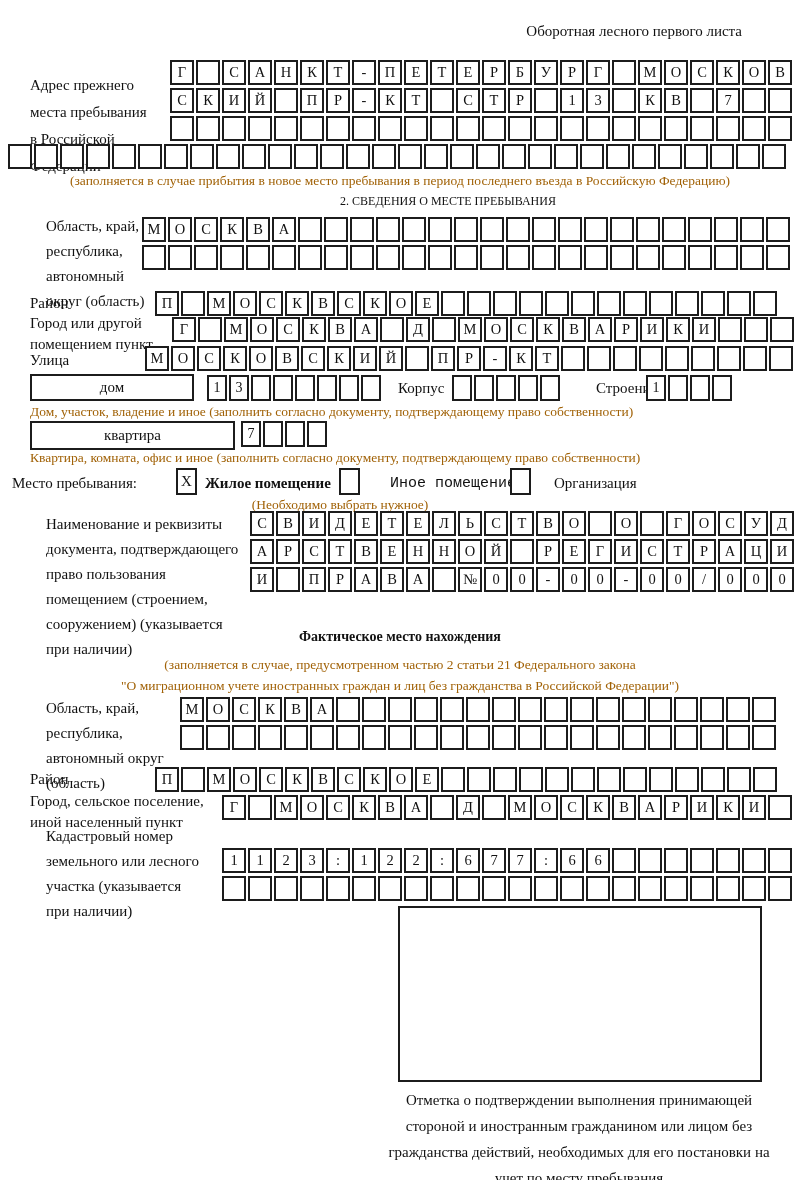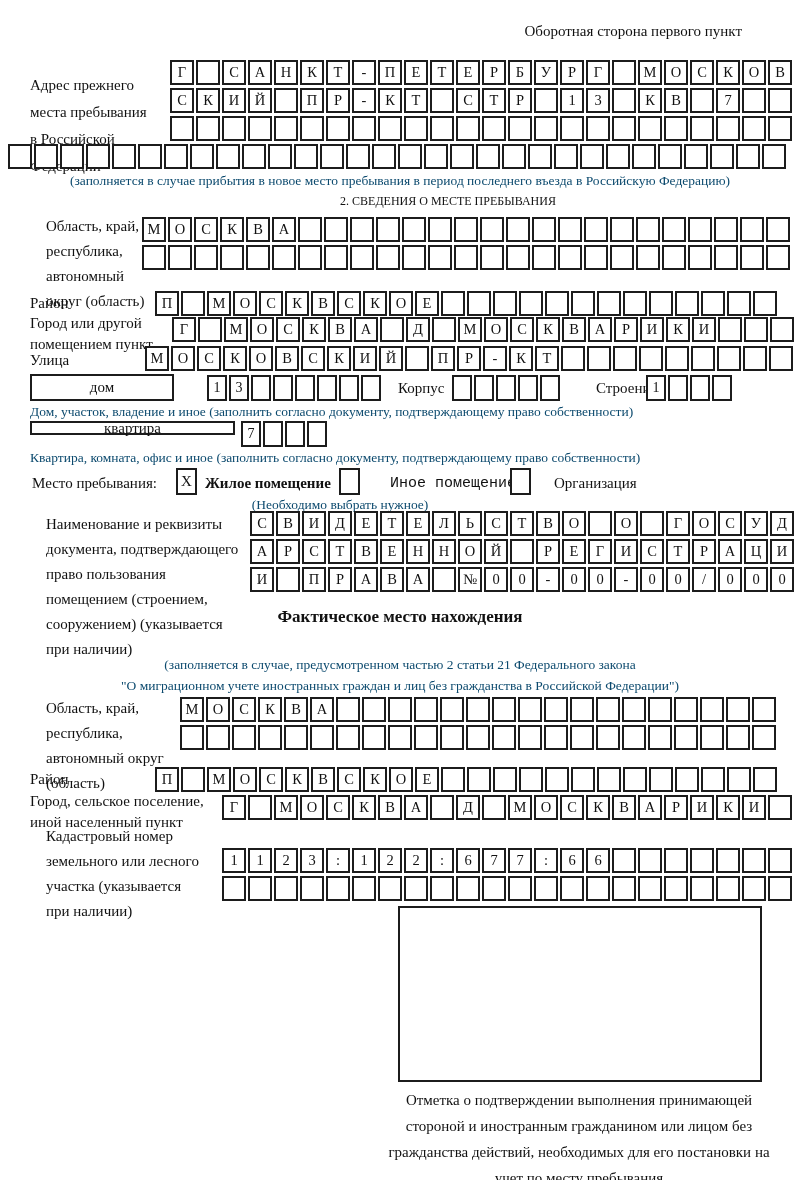--- a/index.html
+++ b/index.html
@@ -4,21 +4,21 @@
 <style>
   html,body{margin:0;padding:0;}
   body{
     width:800px;height:1180px;position:relative;background:#fff;color:#111;
     font-family:"Liberation Serif","DejaVu Serif",serif;overflow:hidden;
   }
   .abs{position:absolute;}
   .lbl{font-size:15px;line-height:27px;white-space:pre-line;}
   .lbl.tight{line-height:21px;}
   .lbl.mid{line-height:25px;margin-left:16px;}
-  .note{font-size:13.5px;color:#0c4a6e;}
+  .note{font-size:13.5px;color:#a16207;}
   .center{left:0;width:800px;text-align:center;}
   .title{font-weight:normal;font-size:12px;padding-left:48px;}
   .cellrow{position:absolute;display:flex;gap:2px;}
   .cell{
     box-sizing:border-box;flex:0 0 24px;width:24px;height:25px;
     border:2px solid #1c1c1c;display:flex;align-items:center;justify-content:center;
     font-size:14.5px;background:#fff;
   }
   .cellrow.sm .cell{flex-basis:20px;width:20px;height:26px;font-size:14px;}
   .wbox{
@@ -28,21 +28,21 @@
   .chk{
     box-sizing:border-box;width:21px;height:27px;border:2px solid #1c1c1c;
     display:flex;align-items:center;justify-content:center;font-size:15px;background:#fff;
   }
   .stamp{box-sizing:border-box;border:2px solid #1c1c1c;background:#fff;}
   .cap{font-size:15px;line-height:26px;text-align:center;}
 </style>
 </head>
 <body>
 
-<div class="abs lbl" style="top:18px;right:58px;">Оборотная сторона первого пункт</div>
+<div class="abs lbl" style="top:18px;right:58px;">Оборотная лесного первого листа</div>
 
 <div class="abs lbl" style="top:72px;left:30px;">Адрес прежнего
 места пребывания
 в Российской
 Федерации</div>
 <div class="cellrow" style="top:60px;left:170px;">
     <span class="cell">Г</span>
     <span class="cell"></span>
     <span class="cell">С</span>
     <span class="cell">А</span>
@@ -293,21 +293,21 @@
     <span class="cell"></span>
     <span class="cell"></span>
     <span class="cell"></span>
     <span class="cell"></span>
     <span class="cell"></span>
     <span class="cell"></span>
     <span class="cell"></span>
     <span class="cell"></span>
   </div>
 
-<div class="abs wbox" style="top:374px;left:30px;width:144px;height:27px;">дом</div>
+<div class="abs wbox" style="top:374px;left:30px;width:164px;height:27px;">дом</div>
 <div class="cellrow sm" style="top:375px;left:207px;">
     <span class="cell">1</span>
     <span class="cell">3</span>
     <span class="cell"></span>
     <span class="cell"></span>
     <span class="cell"></span>
     <span class="cell"></span>
     <span class="cell"></span>
     <span class="cell"></span>
   </div>
@@ -321,30 +321,30 @@
   </div>
 <div class="abs lbl" style="top:375px;left:596px;">Строение</div>
 <div class="cellrow sm" style="top:375px;left:646px;">
     <span class="cell">1</span>
     <span class="cell"></span>
     <span class="cell"></span>
     <span class="cell"></span>
   </div>
 <div class="abs note" style="top:404px;left:30px;">Дом, участок, владение и иное (заполнить согласно документу, подтверждающему право собственности)</div>
 
-<div class="abs wbox" style="top:421px;left:30px;width:205px;height:14px;">квартира</div>
+<div class="abs wbox" style="top:421px;left:30px;width:205px;height:29px;">квартира</div>
 <div class="cellrow sm" style="top:421px;left:241px;">
     <span class="cell">7</span>
     <span class="cell"></span>
     <span class="cell"></span>
     <span class="cell"></span>
   </div>
 <div class="abs note" style="top:450px;left:30px;">Квартира, комната, офис и иное (заполнить согласно документу, подтверждающему право собственности)</div>
 
-<div class="abs lbl" style="top:470px;left:32px;">Место пребывания:</div>
+<div class="abs lbl" style="top:470px;left:12px;">Место пребывания:</div>
 <div class="abs chk" style="top:468px;left:176px;">Х</div>
 <div class="abs lbl" style="top:470px;left:205px;font-weight:bold;">Жилое помещение</div>
 <div class="abs chk" style="top:468px;left:339px;"></div>
 <div class="abs lbl" style="top:470px;left:390px;font-family:Liberation Mono, monospace;">Иное помещение</div>
 <div class="abs chk" style="top:468px;left:510px;"></div>
 <div class="abs lbl" style="top:470px;left:554px;">Организация</div>
 <div class="abs note" style="top:497px;left:190px;width:300px;text-align:center;">(Необходимо выбрать нужное)</div>
 
 <div class="abs lbl mid" style="top:512px;left:30px;">Наименование и реквизиты
 документа, подтверждающего
@@ -415,21 +415,21 @@
     <span class="cell">0</span>
     <span class="cell">-</span>
     <span class="cell">0</span>
     <span class="cell">0</span>
     <span class="cell">/</span>
     <span class="cell">0</span>
     <span class="cell">0</span>
     <span class="cell">0</span>
   </div>
 
-<div class="abs center" style="top:607px;font-weight:bold;font-size:17px;">Фактическое место нахождения</div>
+<div class="abs center" style="top:629px;font-weight:bold;font-size:14px;">Фактическое место нахождения</div>
 <div class="abs note center" style="top:654px;line-height:21px;white-space:pre-line;">(заполняется в случае, предусмотренном частью 2 статьи 21 Федерального закона
 "О миграционном учете иностранных граждан и лиц без гражданства в Российской Федерации")</div>
 
 <div class="abs lbl mid" style="top:696px;left:30px;">Область, край,
 республика,
 автономный округ
 (область)</div>
 <div class="cellrow" style="top:697px;left:180px;">
     <span class="cell">М</span>
     <span class="cell">О</span>

